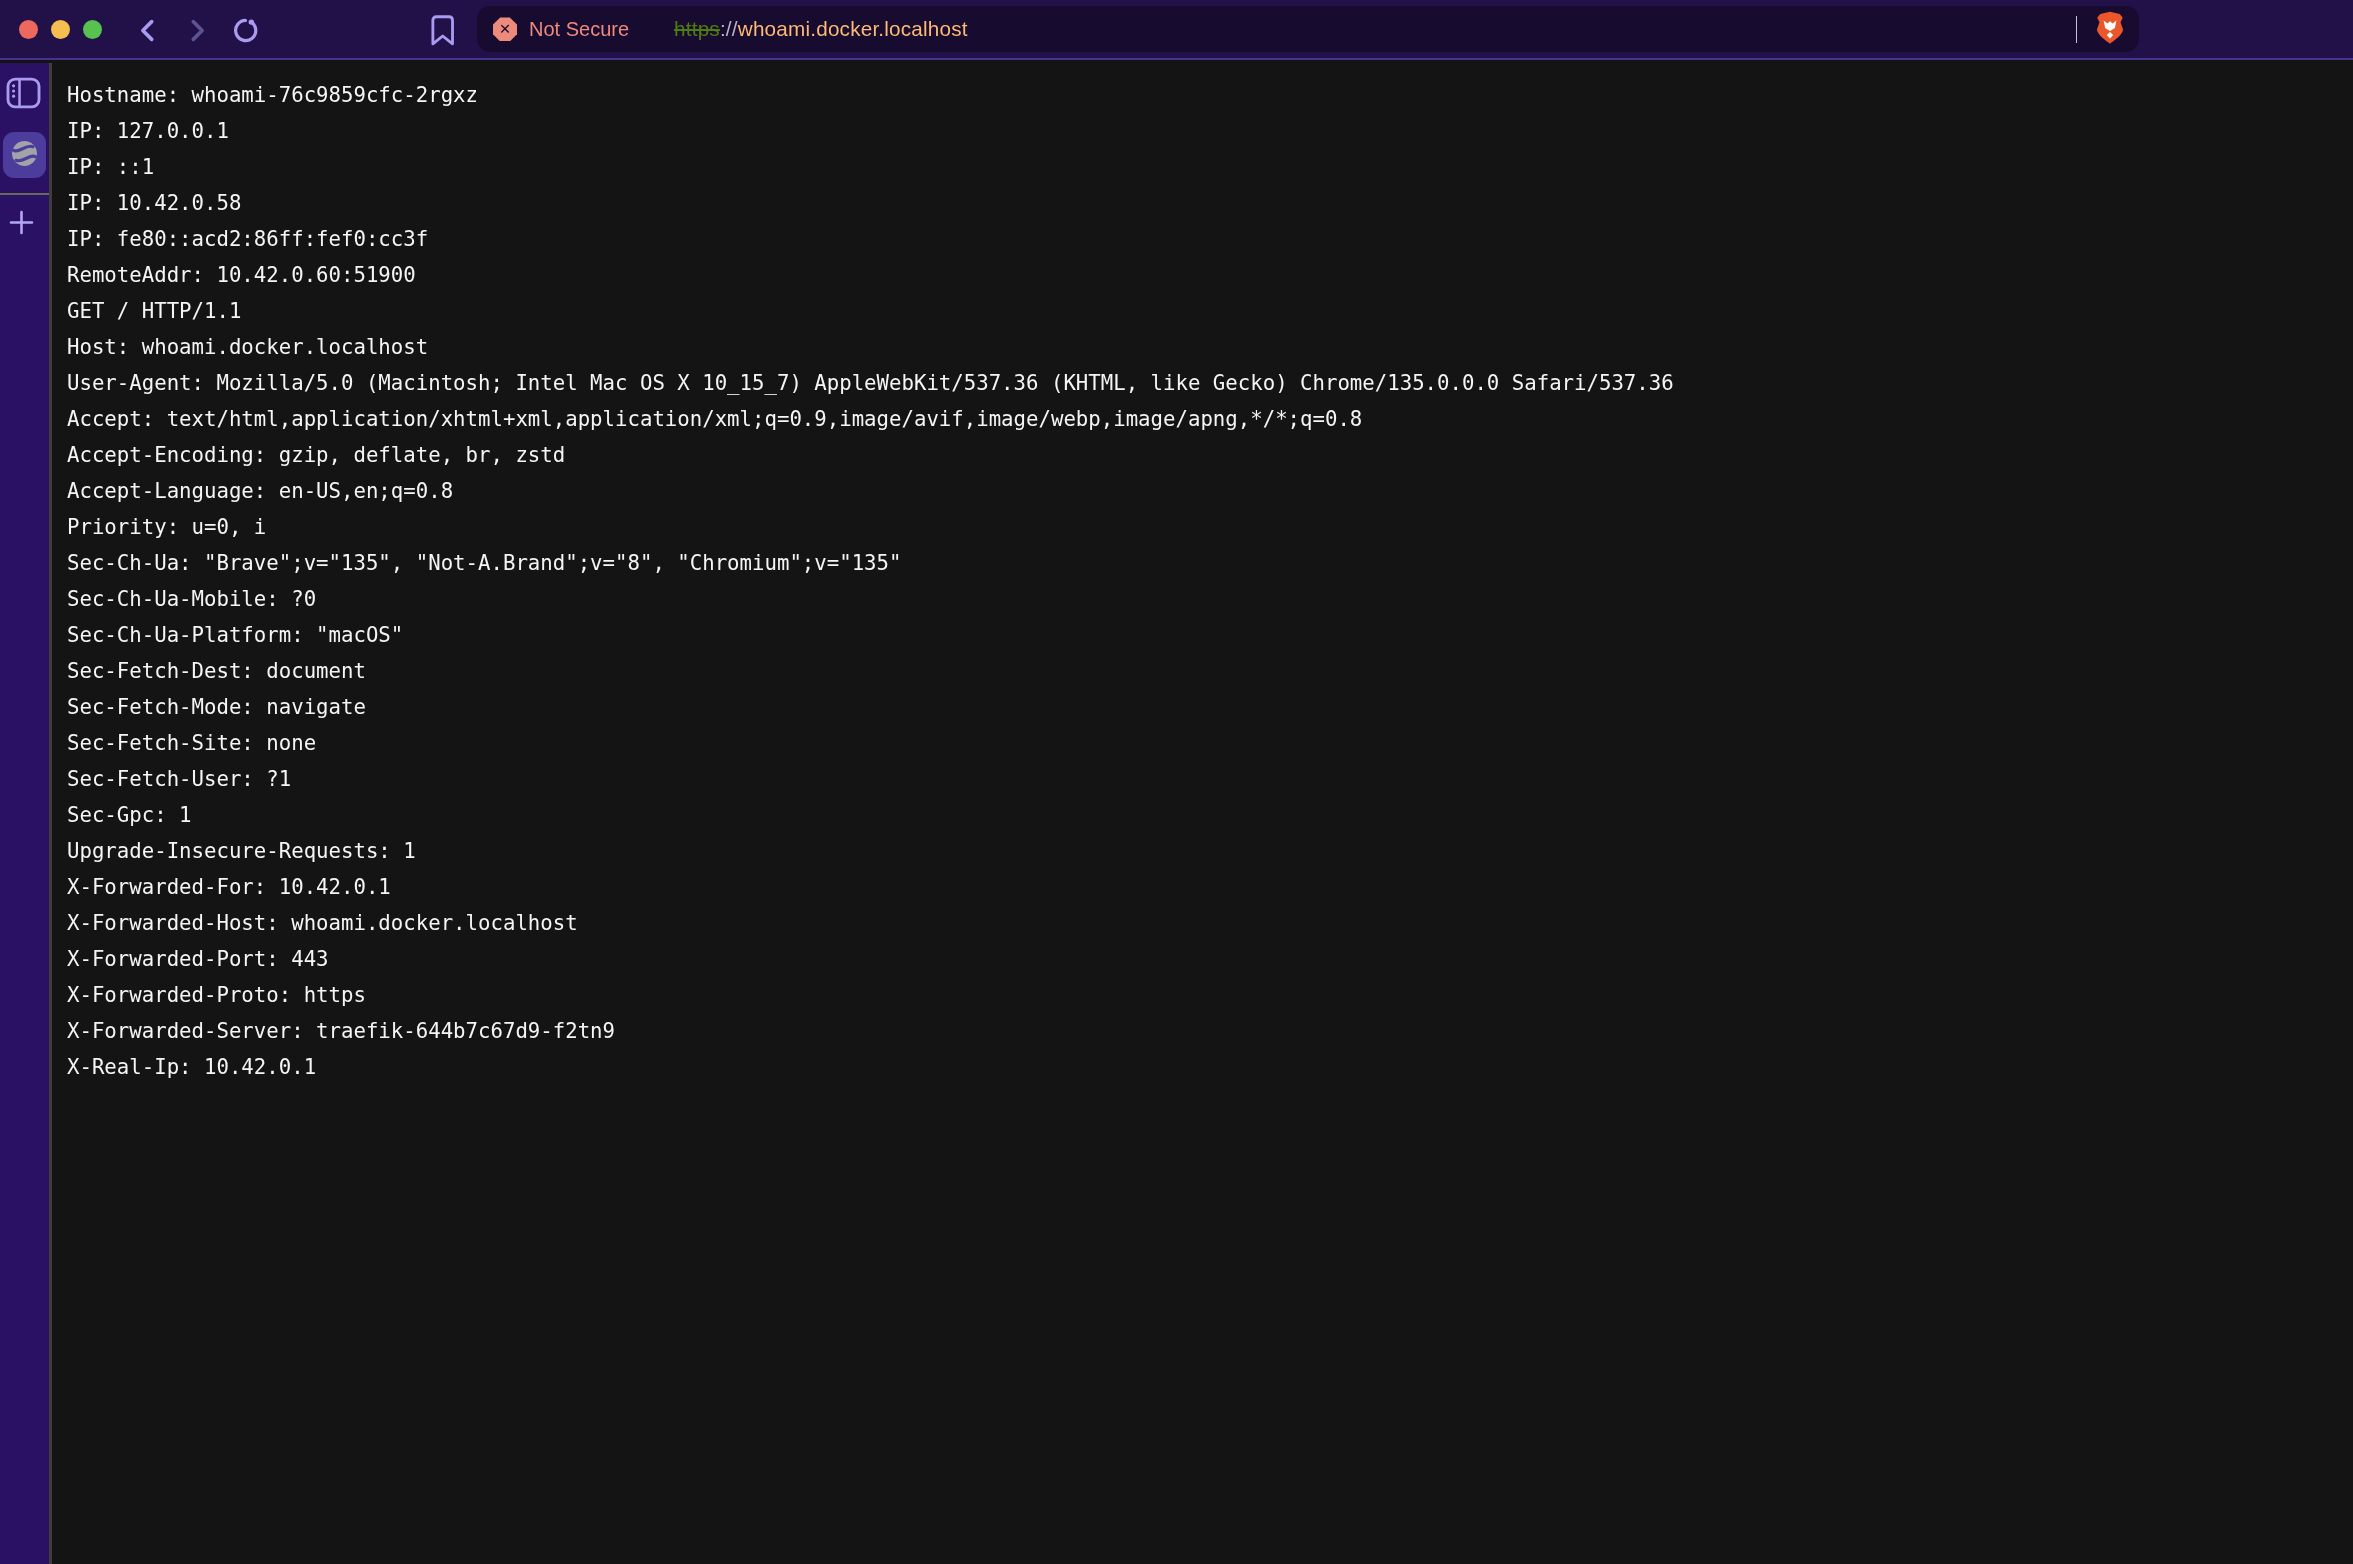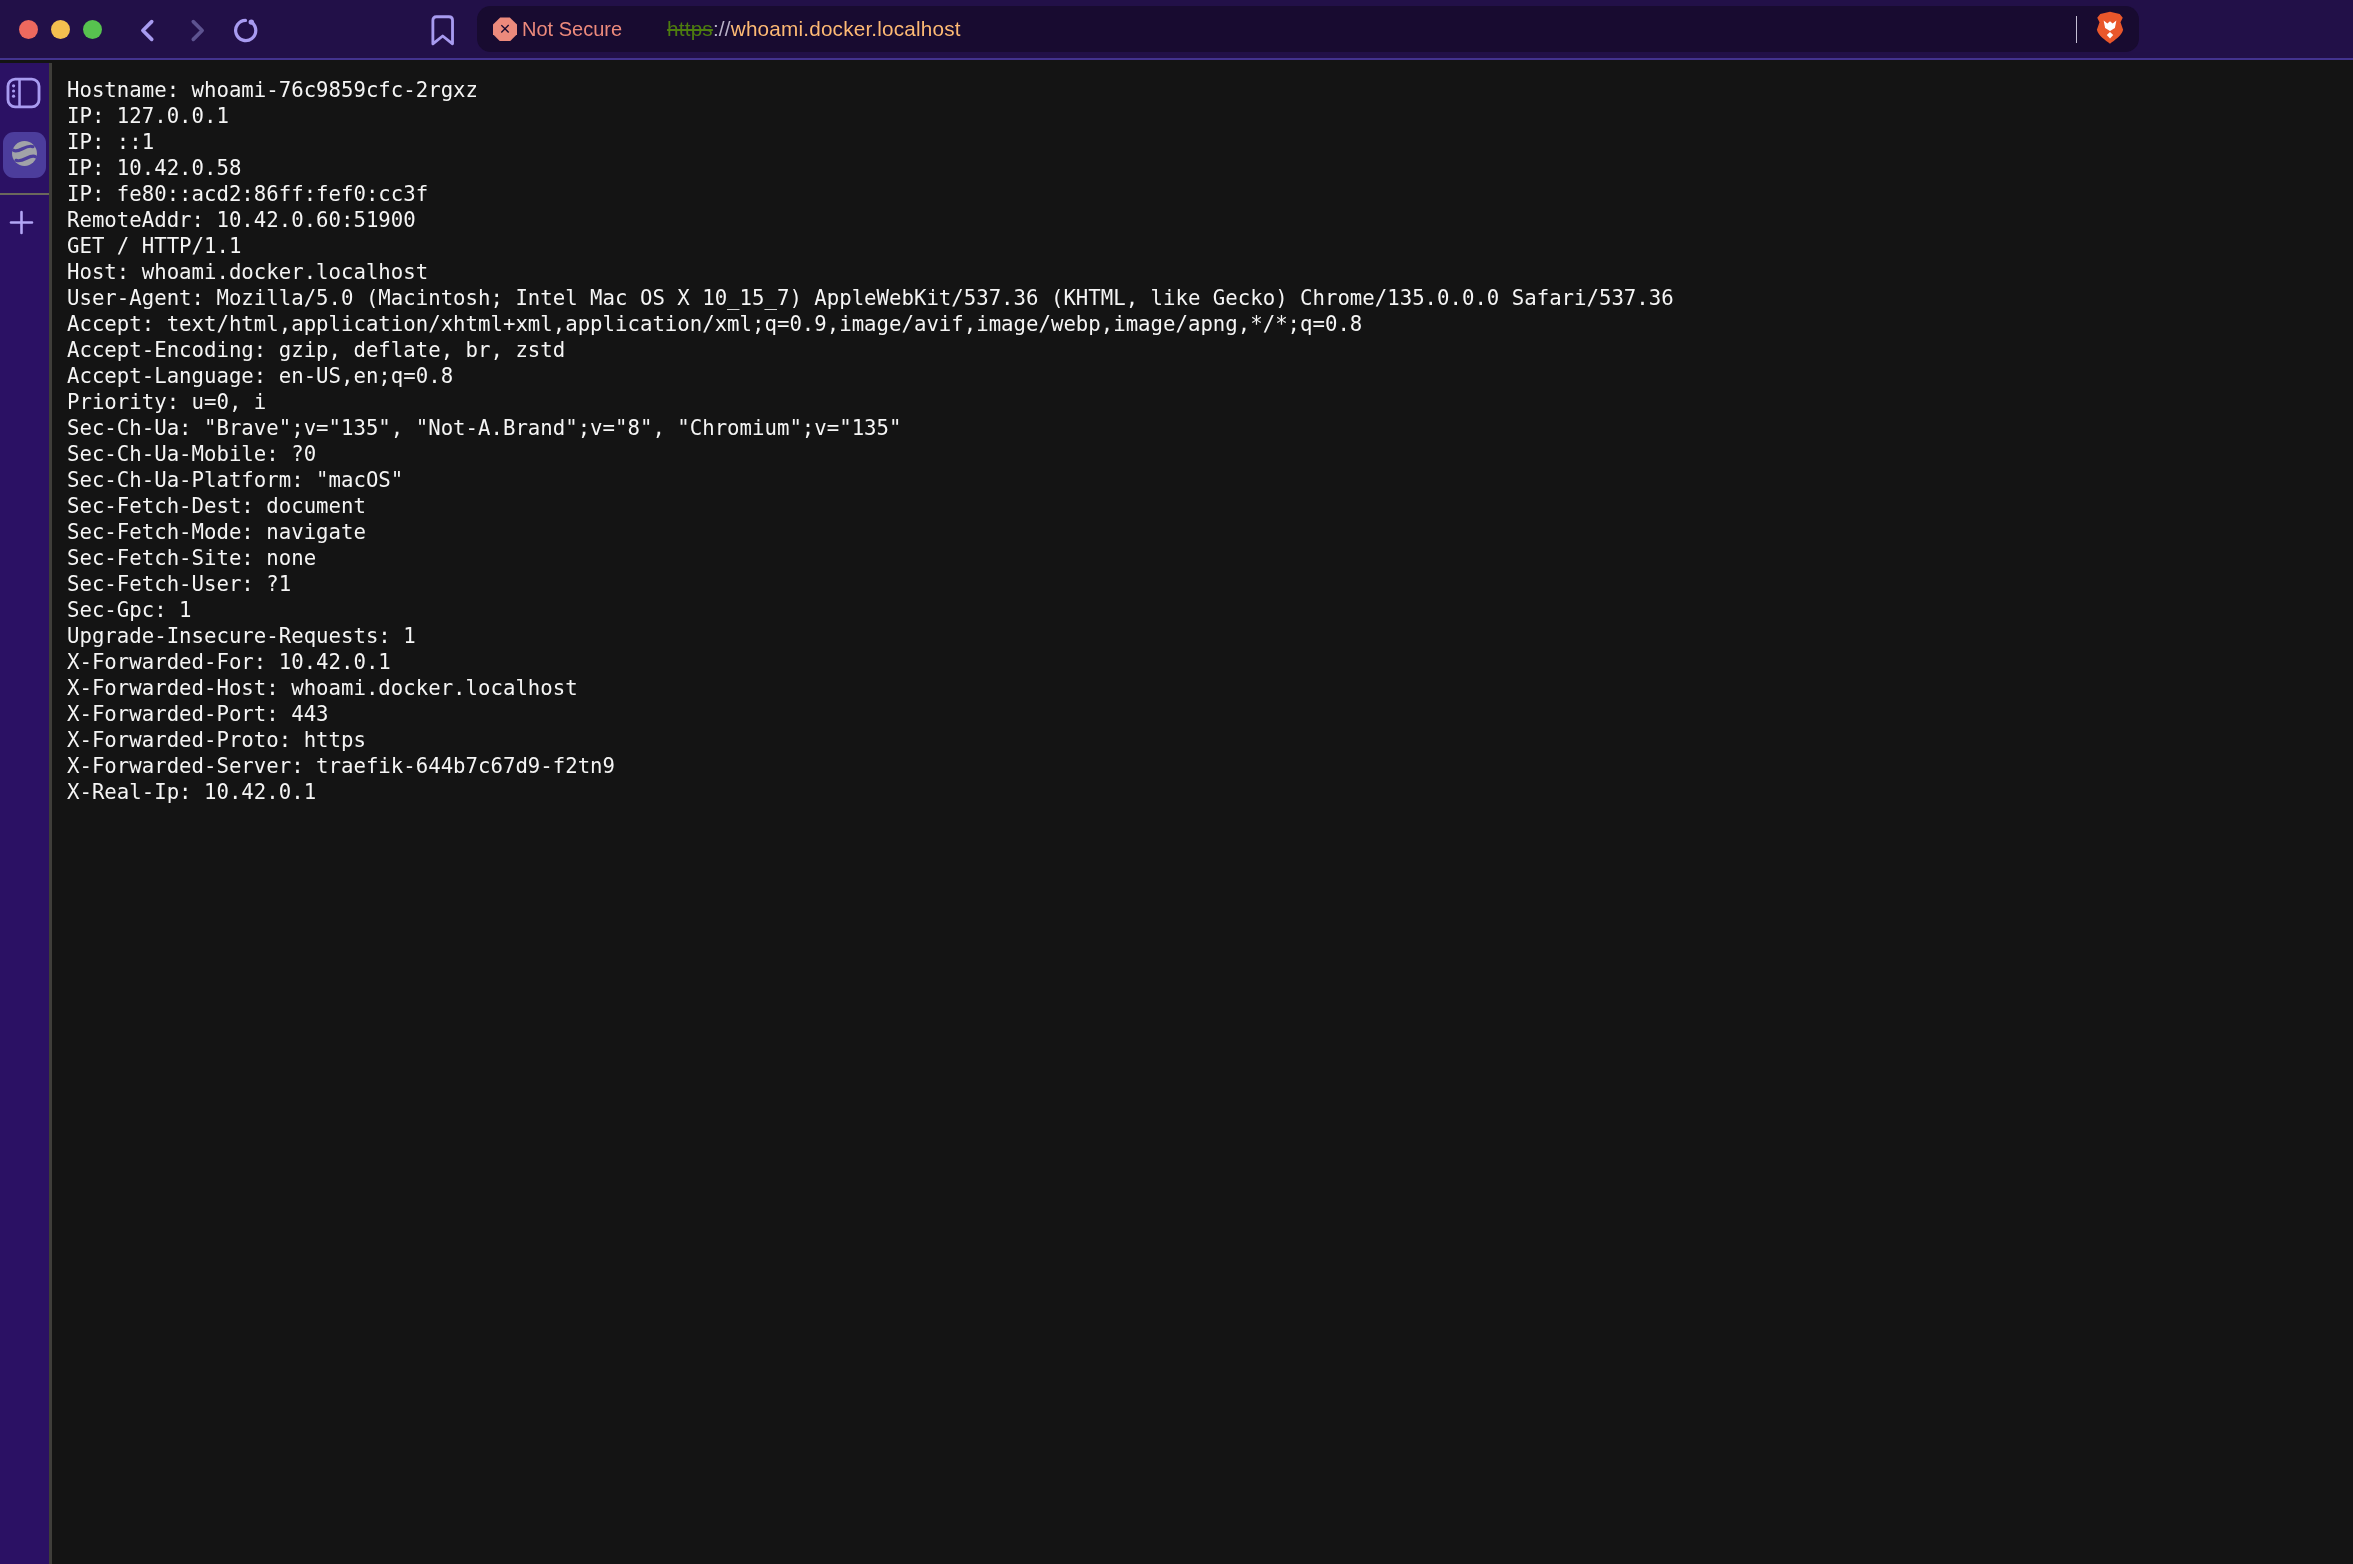--- a/index.html
+++ b/index.html
@@ -29,21 +29,21 @@
     display: flex; align-items: center; padding: 0 14.3px 0 16px;
   }
   .octagon {
     width: 24px; height: 24px; flex: 0 0 auto;
     background: #ec8a7c;
     clip-path: polygon(30% 0%, 70% 0%, 100% 30%, 100% 70%, 70% 100%, 30% 100%, 0% 70%, 0% 30%);
     display: flex; align-items: center; justify-content: center;
     font-family: "DejaVu Sans", sans-serif;
   }
   .octagon span { color: #180b30; font-size: 14.3px; font-weight: bold; line-height: 1; }
-  .notsecure-label { color: #ec8a7c; font-size: 20px; margin-left: 5px; white-space: nowrap; }
+  .notsecure-label { color: #ec8a7c; font-size: 20px; margin-left: 12px; white-space: nowrap; }
   .urltext { margin-left: 45px; font-size: 20.7px; white-space: nowrap; letter-spacing: 0.2px; }
   .url-scheme { color: #4d7c0f; text-decoration: line-through; }
   .url-sep    { color: #b9b2c8; }
   .url-host   { color: #fdba74; }
   .url-spacer { flex: 1 1 auto; }
   .url-divider { width: 1.6px; height: 27px; background: #c5bfd4; flex: 0 0 auto; }
   .brave-wrap { margin-left: 17.5px; flex: 0 0 auto; }
 
   
   .sidebar {
@@ -61,21 +61,21 @@
   .btn-newtab { left: 7.2px; top: 145px; }
 
   
   .content {
     position: absolute; left: 55px; top: 63px; width: 2299px; height: 1502px;
     background: #141414;
   }
   .whoami-pre {
     position: absolute; left: 12px; top: 14.3px;
     color: #f5f5f5; font-family: "DejaVu Sans Mono", monospace;
-    font-size: 20.7px; line-height: 26px; white-space: pre;
+    font-size: 20.7px; line-height: 36px; white-space: pre;
   }
 </style>
 </head>
 <body>
 
 <div>
 
   <header class="topbar">
     <span class="dot red"></span>
     <span class="dot yellow"></span>

